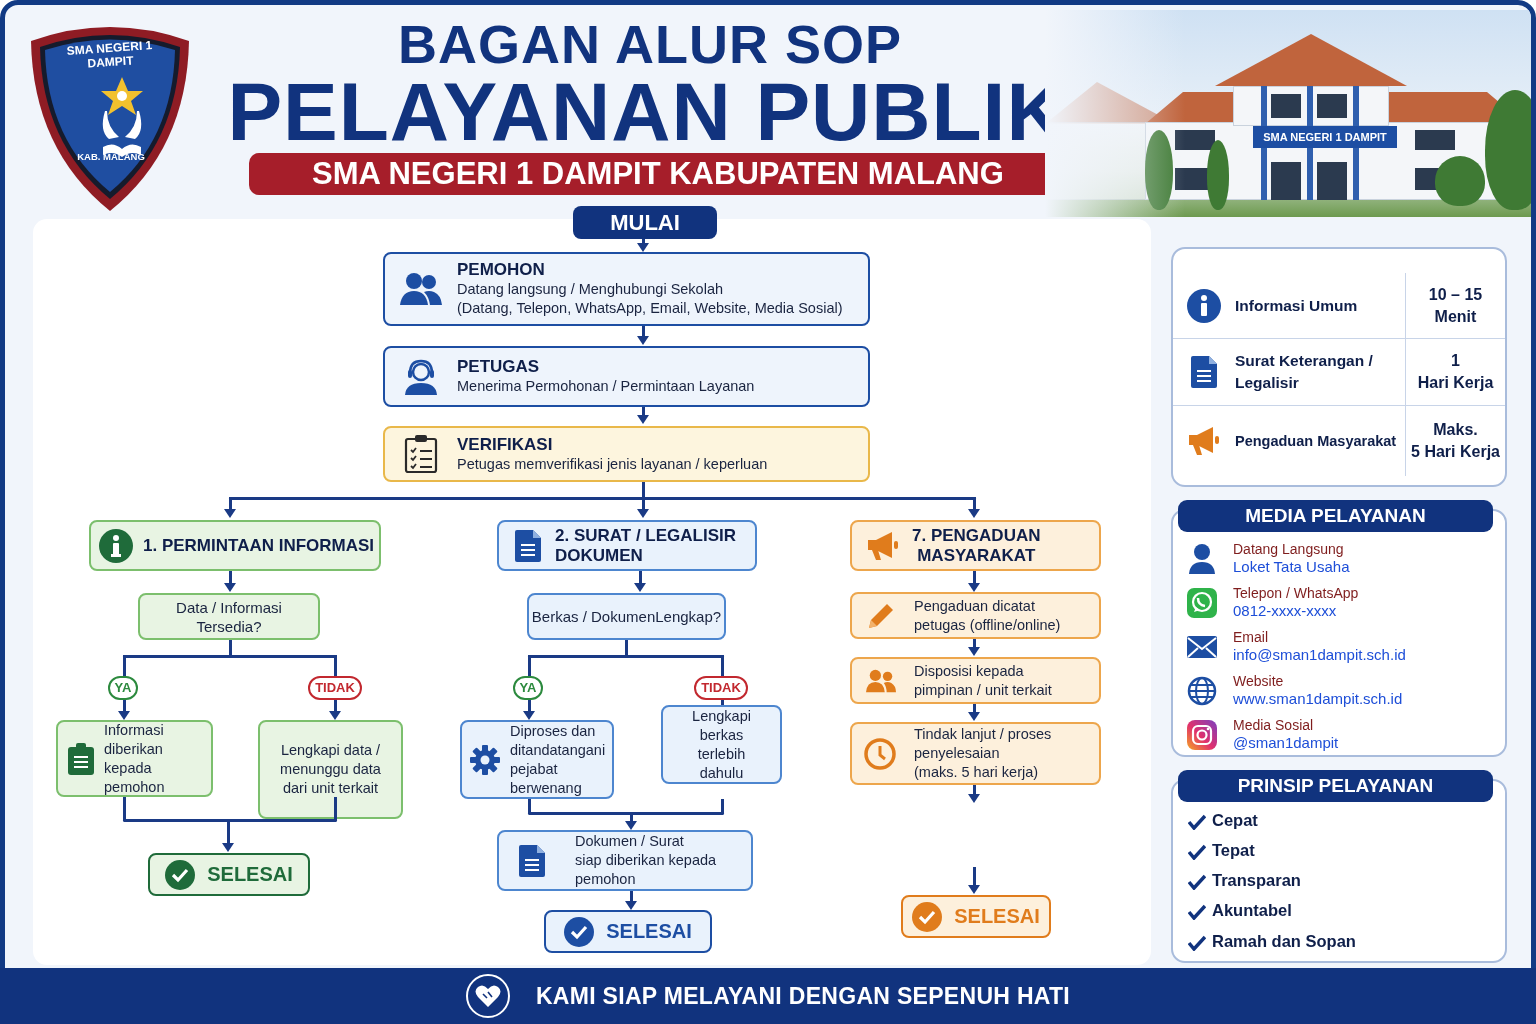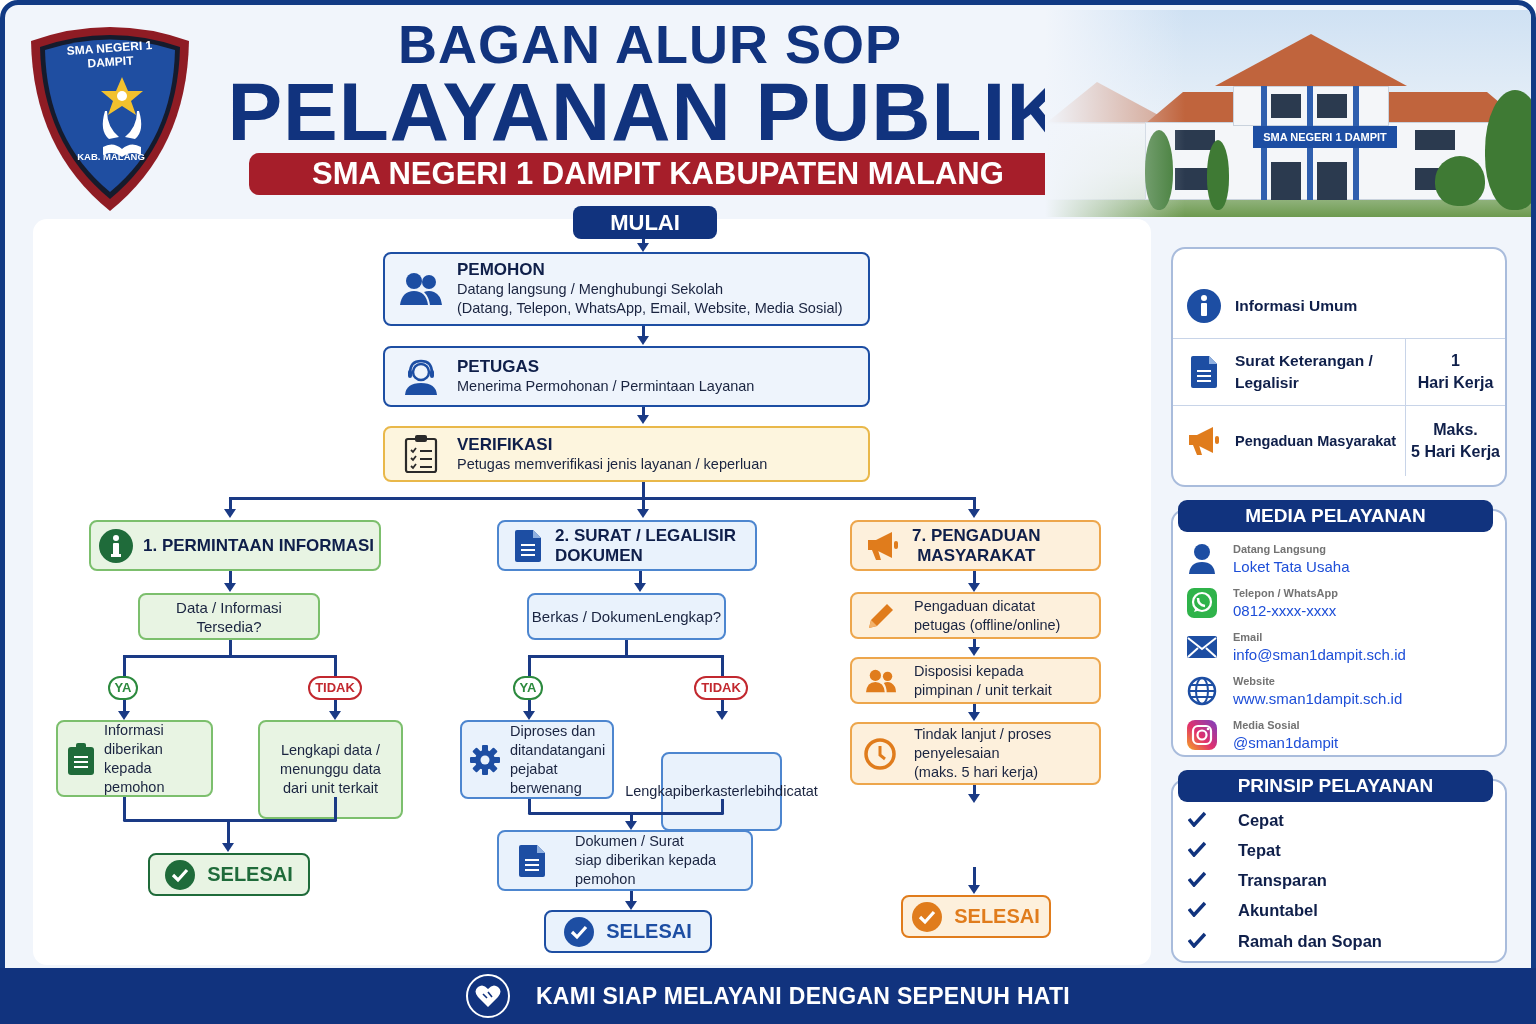--- a/index.html
+++ b/index.html
@@ -42,23 +42,23 @@
 .done{position:absolute;border-radius:8px;border:2px solid;display:flex;align-items:center;justify-content:center;gap:12px;font-weight:700;font-size:20px}
 
 .card{position:absolute;left:1166px;width:336px;background:#fff;border:2px solid #a9bcdc;border-radius:14px}
 .card-h{position:absolute;left:1173px;width:315px;height:32px;background:#11337e;border-radius:9px;color:#fff;font-weight:700;font-size:19px;text-align:center;line-height:32px}
 .trow{position:absolute;left:1168px;width:332px;display:flex;align-items:center;border-bottom:1.5px solid #c8d4e8}
 .trow .ticon{width:62px;display:flex;justify-content:center}
 .trow .tlabel{width:170px;font-size:15.5px;font-weight:700;color:#0f1f4a;line-height:22px}
 .trow .tval{width:100px;border-left:1.5px solid #c8d4e8;text-align:center;font-size:16px;font-weight:700;color:#0f1f4a;line-height:22px;align-self:stretch;display:flex;align-items:center;justify-content:center}
 .mrow{position:absolute;left:1180px;display:flex;align-items:flex-start;gap:14px}
 .mrow .mi{width:34px;height:34px;display:flex;align-items:center;justify-content:center;flex:none;margin-top:2px}
-.mrow .mt{font-size:11px;font-weight:700;color:#737373;line-height:18px}
+.mrow .mt{font-size:14px;font-weight:400;color:#7f1d1d;line-height:18px}
 .mrow .ms{font-size:15px;color:#1d4ed8;line-height:18px}
-.prow{position:absolute;left:1183px;display:flex;align-items:flex-start;gap:32px;font-size:16.5px;font-weight:700;color:#0f1f4a}
+.prow{position:absolute;left:1183px;display:flex;align-items:flex-end;gap:6px;font-size:16.5px;font-weight:700;color:#0f1f4a}
 .footer{position:absolute;left:0;top:968px;width:1536px;height:56px;background:#11337e;display:flex;align-items:center;justify-content:center;gap:26px;color:#fff;font-weight:700;font-size:23px;letter-spacing:.3px}
 .heart-c{width:44px;height:44px;border:2px solid #fff;border-radius:50%;display:flex;align-items:center;justify-content:center}
 </style>
 </head>
 <body>
 
 <div class="frame">
 
   <svg class="logo" viewBox="0 0 166 195">
     <path d="M4 22 Q83 -6 162 22 Q160 130 83 192 Q6 130 4 22Z" fill="#8f1c24"></path>
@@ -271,25 +271,25 @@
           <circle cx="15" cy="15" r="4.5" fill="#e9f2fc"></circle>
         </svg>
       </div>
     <div>
       <div class="ntext">Diproses dan</div>
       <div class="ntext">ditandatangani</div>
       <div class="ntext">pejabat</div>
       <div class="ntext">berwenang</div>
     </div>
   </div>
-  <div class="node lblue center" style="left:656px;top:747px;width:121px;height:79px;flex-direction:row">
+  <div class="node lblue center" style="left:656px;top:700px;width:121px;height:79px;flex-direction:column">
     <div class="ntext">Lengkapi</div>
     <div class="ntext">berkas</div>
     <div class="ntext">terlebih</div>
-    <div class="ntext">dicatat</div>
+    <div class="ntext">dahulu</div>
   </div>
   <div class="line" style="left:523px;top:794px;width:3px;height:15px"></div>
   <div class="line" style="left:716px;top:794px;width:3px;height:15px"></div>
   <div class="line" style="left:523px;top:807px;width:196px;height:3px;border-radius:3px"></div>
   <div class="line" style="left:625px;top:807px;width:3px;height:12px"></div>
     <div class="arr" style="left:620px;top:816px"></div>
   <div class="node lblue" style="left:492px;top:825px;width:256px;height:61px;padding-left:20px;gap:30px">
     <div class="icon">
         <svg width="26" height="32" viewBox="0 0 26 32">
           <path d="M0 2 Q0 0 2 0 L18 0 L26 8 L26 30 Q26 32 24 32 L2 32 Q0 32 0 30Z" fill="#1d4ea3"></path>
@@ -388,20 +388,24 @@
 
   <div class="trow" style="top:268px;height:66px">
     <div class="ticon">
         <svg width="34" height="34" viewBox="0 0 34 34">
           <circle cx="17" cy="17" r="17" fill="#1d4ea3"></circle>
           <circle cx="17" cy="9" r="3" fill="#fff"></circle>
           <rect x="14" y="14" width="6" height="13" rx="1" fill="#fff"></rect>
         </svg>
       </div>
     <div class="tlabel">Informasi Umum</div>
+    <div class="tval" style="flex-direction:column">
+        <span>10 – 15</span>
+        <span>Menit</span>
+      </div>
   </div>
   <div class="trow" style="top:334px;height:67px">
     <div class="ticon">
         <svg width="26" height="32" viewBox="0 0 26 32">
           <path d="M0 2 Q0 0 2 0 L18 0 L26 8 L26 30 Q26 32 24 32 L2 32 Q0 32 0 30Z" fill="#1d4ea3"></path>
           <path d="M18 0 L18 8 L26 8Z" fill="#8fb0e0"></path>
           <path d="M6 15h14M6 20h14M6 25h14" stroke="#fff" stroke-width="2.2"></path>
         </svg>
       </div>
     <div class="tlabel">

